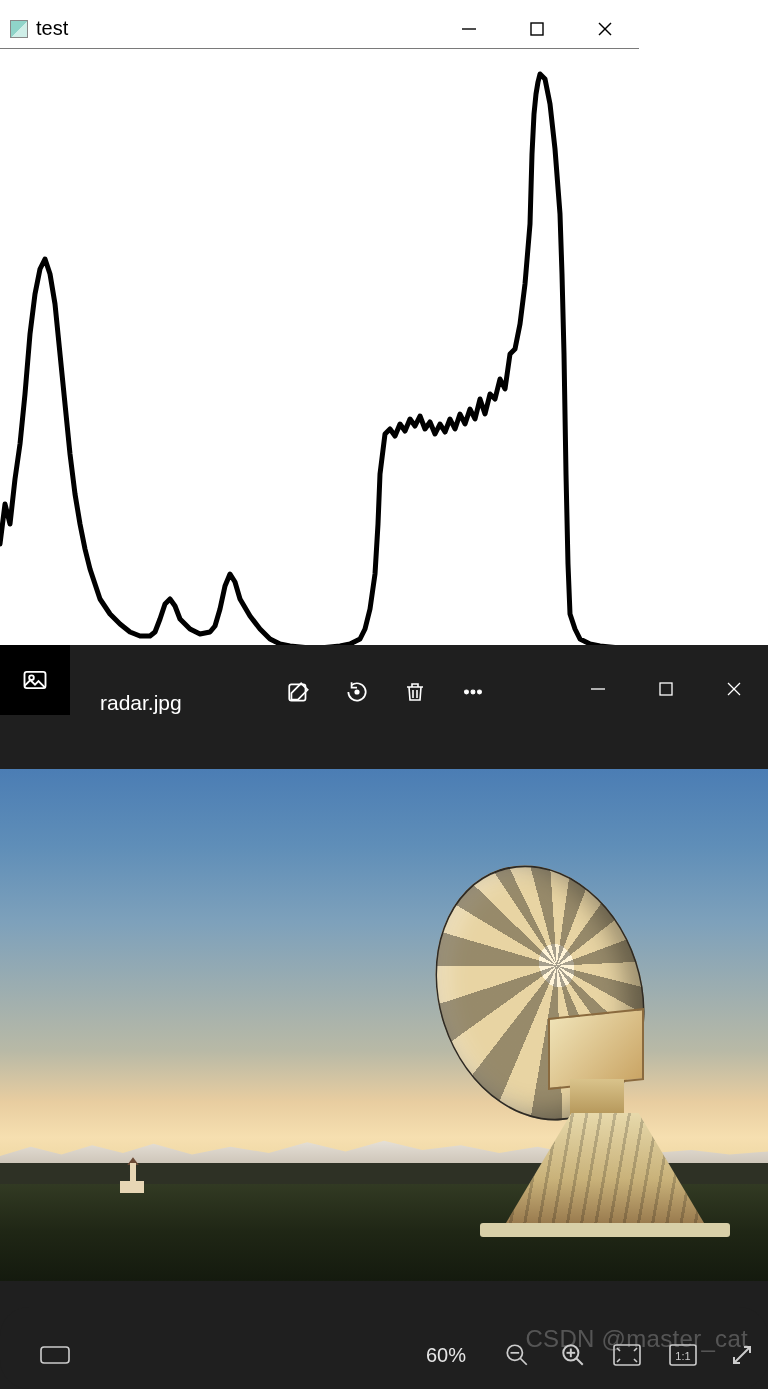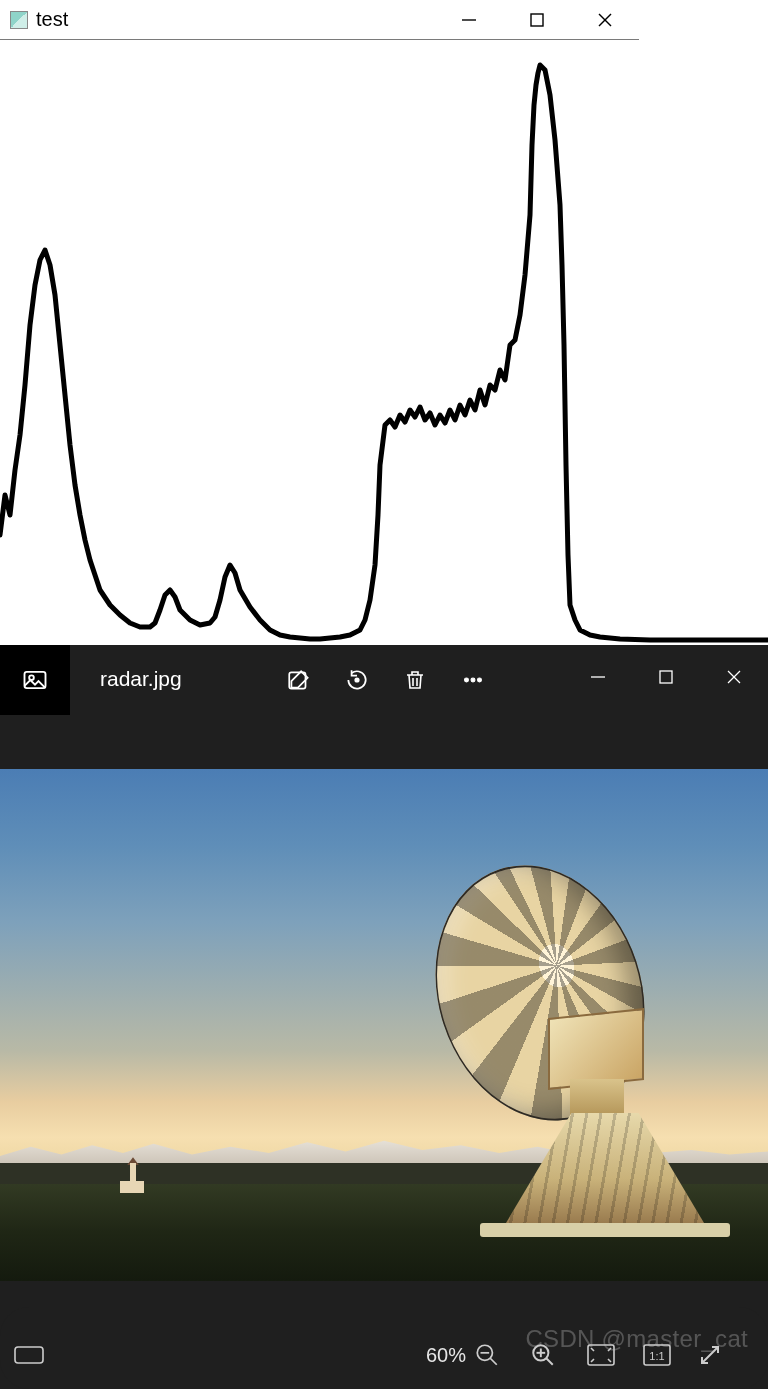--- a/index.html
+++ b/index.html
@@ -6,21 +6,21 @@
 body {
   width: 768px;
   height: 1389px;
   font-family: "Segoe UI", Arial, sans-serif;
   background: #fff;
   overflow: hidden;
   position: relative;
 }
 
 
-.test-window { width: 639px; height: 645px; background: #fff; }
+.test-window { width: 639px; height: 645px; background: #fff; margin-top: 9px; }
 .test-titlebar {
   height: 40px;
   display: flex;
   align-items: center;
   border-bottom: 1px solid #7a7a7a;
 }
 .test-icon {
   width: 18px; height: 18px; margin: 0 8px 0 10px;
   display: inline-block;
   background: linear-gradient(135deg,#8fd4c9 0 50%,#cfeee8 50% 100%);
@@ -46,21 +46,21 @@
 .photos-window {
   position: absolute;
   top: 645px; left: 0;
   width: 768px; height: 744px;
   background: #1f1f1f;
   color: #fff;
 }
 .photos-titlebar {
   height: 70px;
   display: flex;
-  align-items: flex-start;
+  align-items: flex-end;
   padding-top: 12px;
 }
 .collection-btn {
   width: 70px; height: 70px;
   margin-top: -12px;
   display: flex; align-items: center; justify-content: center;
   background: #000; cursor: pointer;
 }
 .filename {
   font-size: 21px; color: #fff;
@@ -149,21 +149,21 @@
 }
 .base{position:absolute;left:70px;top:360px;width:250px;height:14px;background:#d8cfa8;border-radius:3px;}
 
 .photo-bottombar {
   position:absolute; left:0; right:0; bottom:0; height:82px;
   background:#1f1f1f;
   display:flex; align-items:flex-end; padding:0 14px 10px 14px;border-radius:29px;
 }
 .bb-btn {
   width:56px; height:48px;
-  display:flex; align-items:center; justify-content:flex-start;
+  display:flex; align-items:center; justify-content:flex-end;
   cursor:pointer;
 }
 .bb-btn svg{stroke:#ccc;fill:none;}
 .zoom-label{font-size:20px;color:#e6e6e6;margin:0 8px 12px 0;}
 .watermark{
   position:absolute; right:20px; bottom:36px;
   font-size:24px; color:rgba(200,200,200,.32);
   letter-spacing:.3px;
 }
 </style>

